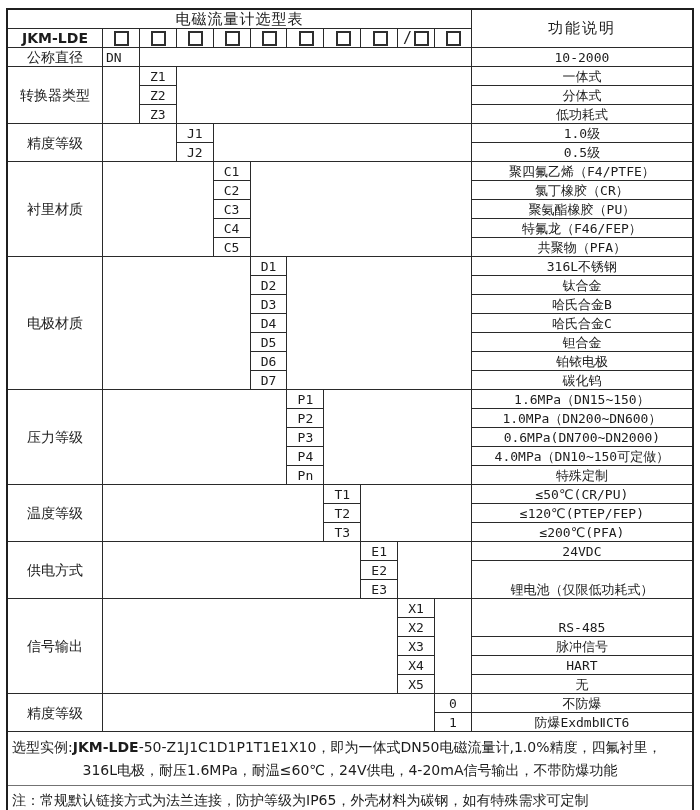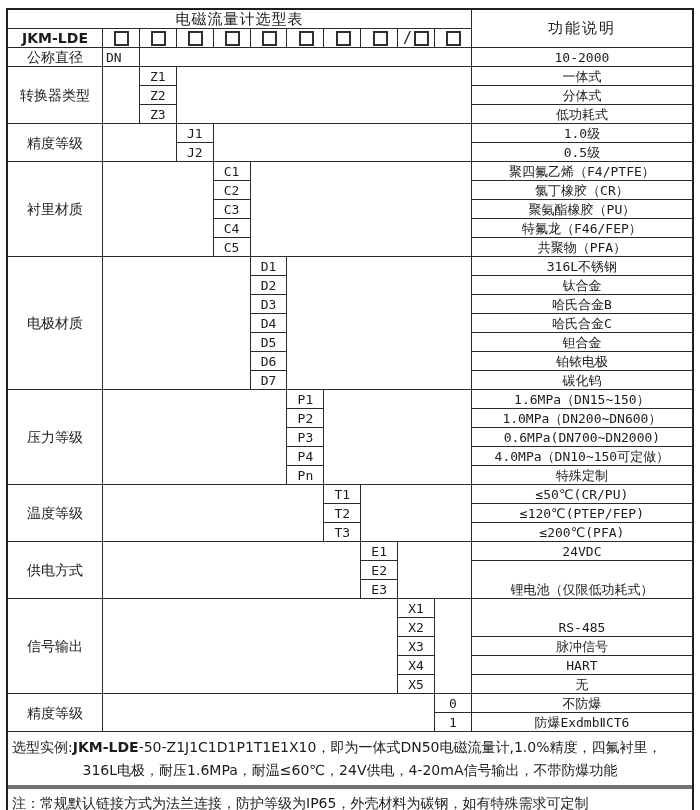--- a/index.html
+++ b/index.html
@@ -25,21 +25,21 @@
   .hdr{font-size:15px;letter-spacing:2px;}
   .model{font-weight:bold;font-size:14px;font-family:"DejaVu Sans",sans-serif;}
   .cat{font-size:14px;}
   .code{font-family:"DejaVu Sans Mono","DejaVu Sans",monospace;font-size:13px;}
   .left{justify-content:flex-start;padding-left:3px;}
   .desc{font-size:13px;font-family:"DejaVu Sans Mono","DejaVu Sans",monospace;}
   .cb{gap:1px;}
   .box{width:11px;height:11px;border:2px solid #2e2e2e;display:inline-block;background:#fff;}
   .slash{font-size:15px;font-family:"DejaVu Sans Mono",monospace;margin-right:1px;}
   .footer-example{
-    border-bottom:4px solid #737373;
+    border-bottom:1px solid #737373;
     padding:4px 4px 3px;font-size:14px;line-height:23px;
   }
   .ex-line2{text-align:center;}
   .bold{font-weight:bold;}
   .footer-note{
     padding:3px 4px 4px;font-size:14px;line-height:22px;
   }
 </style>
 </head>
 <body>

